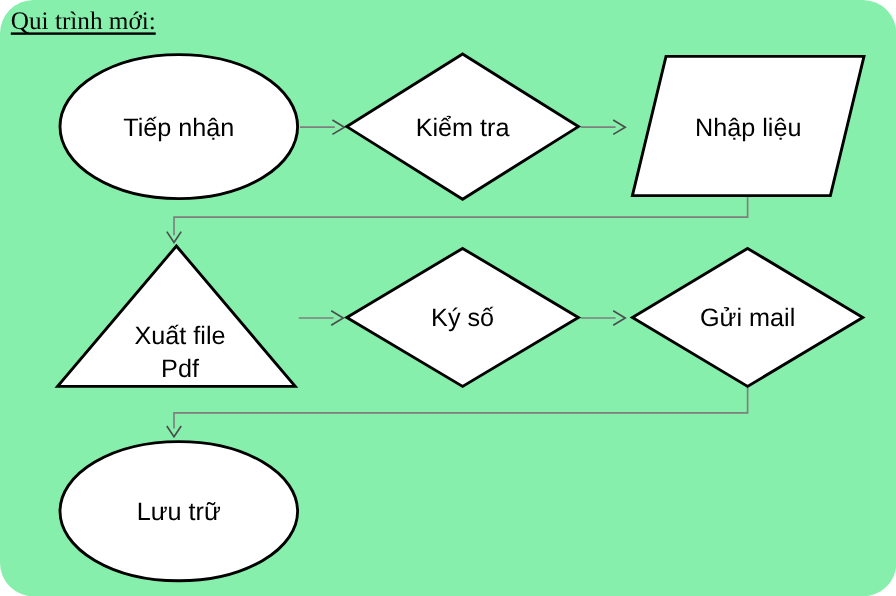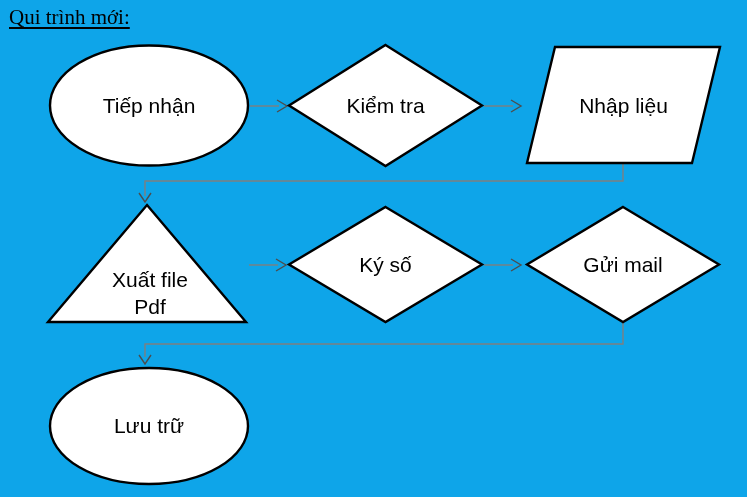--- a/index.html
+++ b/index.html
@@ -4,22 +4,23 @@
 <style>
   html, body {
     margin: 0;
     padding: 0;
     background: #ffffff;
   }
   .canvas {
     position: relative;
     width: 747px;
     height: 497px;
-    background: #0ea5e9;
+    background: #86efac;
     overflow: hidden;
+    border-radius: 28px;
   }
   .doc-title {
     position: absolute;
     left: 9px;
     top: 5px;
     font-family: "Liberation Serif", serif;
     font-size: 21px;
     color: #000000;
     white-space: nowrap;
   }

